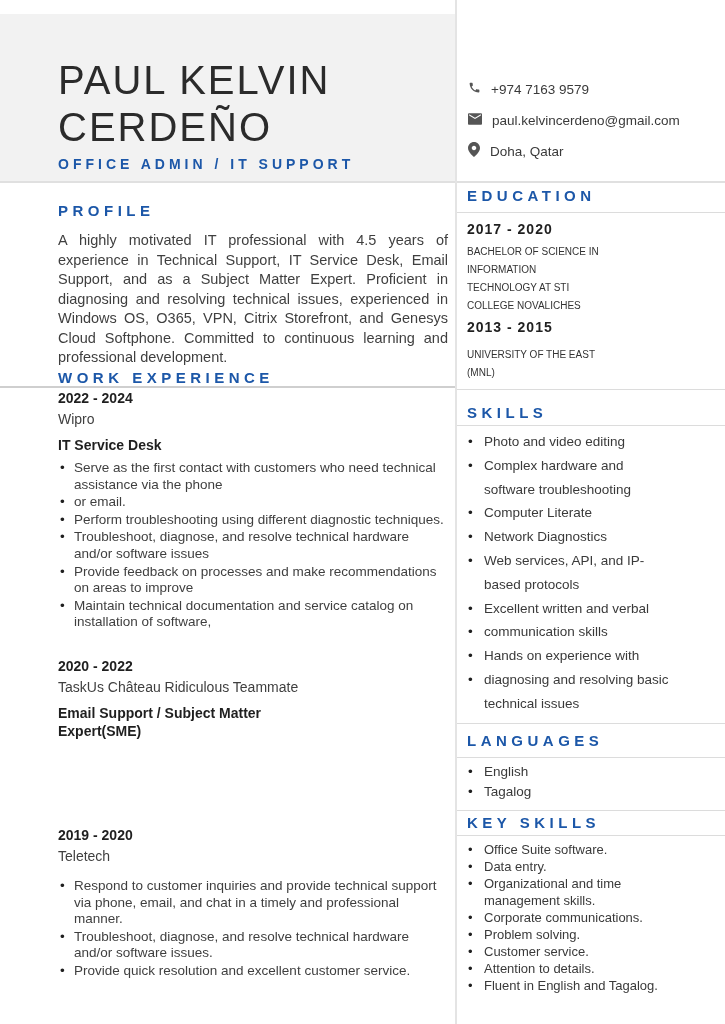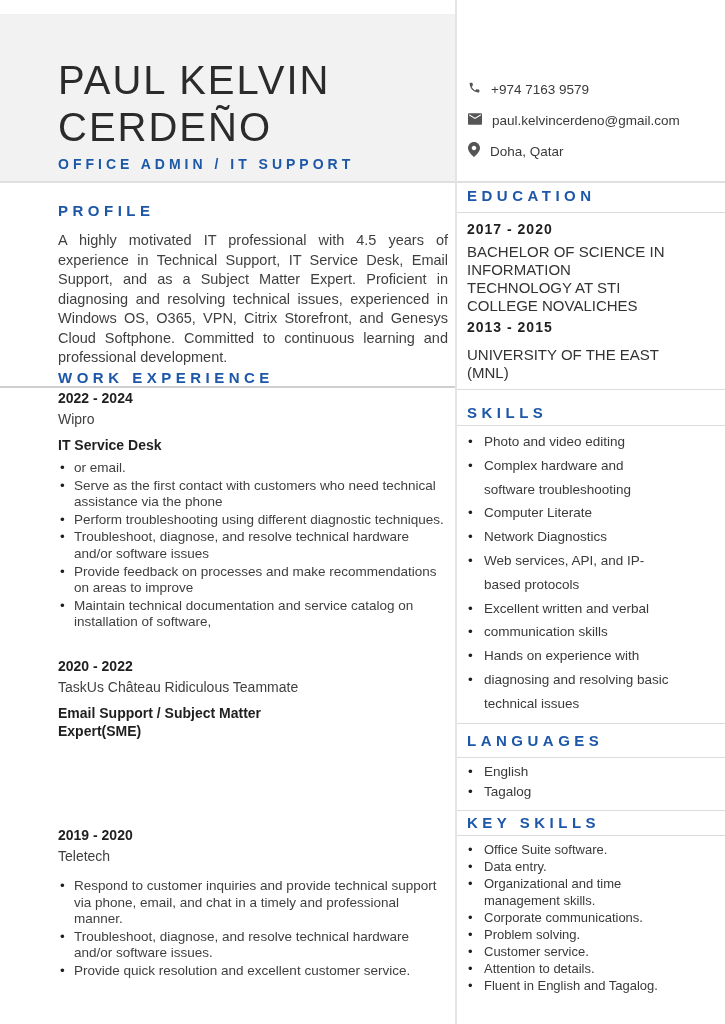--- a/index.html
+++ b/index.html
@@ -64,21 +64,21 @@
   .r-list li::before { content:"•"; position:absolute; left:0; top:0; color:#1f1f1f; }
   .skills-list { top:430px; width:207px; }
   .skills-list li { font-size:13.5px; line-height:23.8px; }
   .lang-list { top:762px; width:200px; }
   .lang-list li { font-size:13.5px; line-height:20px; }
   .keyskills-list { top:841px; width:197px; }
   .keyskills-list li { font-size:13px; line-height:17px; }
   
   .edu-entry { position:absolute; left:467px; width:200px; }
   .edu-dates { font-size:14px; font-weight:bold; color:#1f1f1f; letter-spacing:1px; }
-  .edu-line { font-size:15px; line-height:18px; color:#333; margin-top:0; }
+  .edu-line { font-size:10px; line-height:18px; color:#333; margin-top:0; }
   .edu-lines { margin-top:6px; }
 </style>
 </head>
 <body>
 
 <div class="page">
 
   <div class="header-band"></div>
   <div class="name">PAUL KELVIN CERDEÑO</div>
   <div class="job-title">OFFICE ADMIN / IT SUPPORT</div>
@@ -117,22 +117,22 @@
   <div class="profile-text">A highly motivated IT professional with 4.5 years of experience in Technical Support, IT Service Desk, Email Support, and as a Subject Matter Expert. Proficient in diagnosing and resolving technical issues, experienced in Windows OS, O365, VPN, Citrix Storefront, and Genesys Cloud Softphone. Committed to continuous learning and professional development.</div>
 
   <div class="sec-head" style="left:58px; top:369px;">WORK EXPERIENCE</div>
   <div class="hline-strong" style="left:0; top:386px; width:455px;"></div>
 
   <div class="job" style="top:390px;">
     <div class="job-dates">2022 - 2024</div>
     <div class="job-company">Wipro</div>
     <div class="job-role">IT Service Desk</div>
     <ul class="bullets">
+      <li>Serve as the first contact with customers who need technical assistance via the phone</li>
       <li>or email.</li>
-      <li>Serve as the first contact with customers who need technical assistance via the phone</li>
       <li>Perform troubleshooting using different diagnostic techniques.</li>
       <li>Troubleshoot, diagnose, and resolve technical hardware and/or software issues</li>
       <li>Provide feedback on processes and make recommendations on areas to improve</li>
       <li>Maintain technical documentation and service catalog on installation of software,</li>
     </ul>
   </div>
 
   <div class="job" style="top:658px;">
     <div class="job-dates">2020 - 2022</div>
     <div class="job-company">TaskUs Château Ridiculous Teammate</div>

